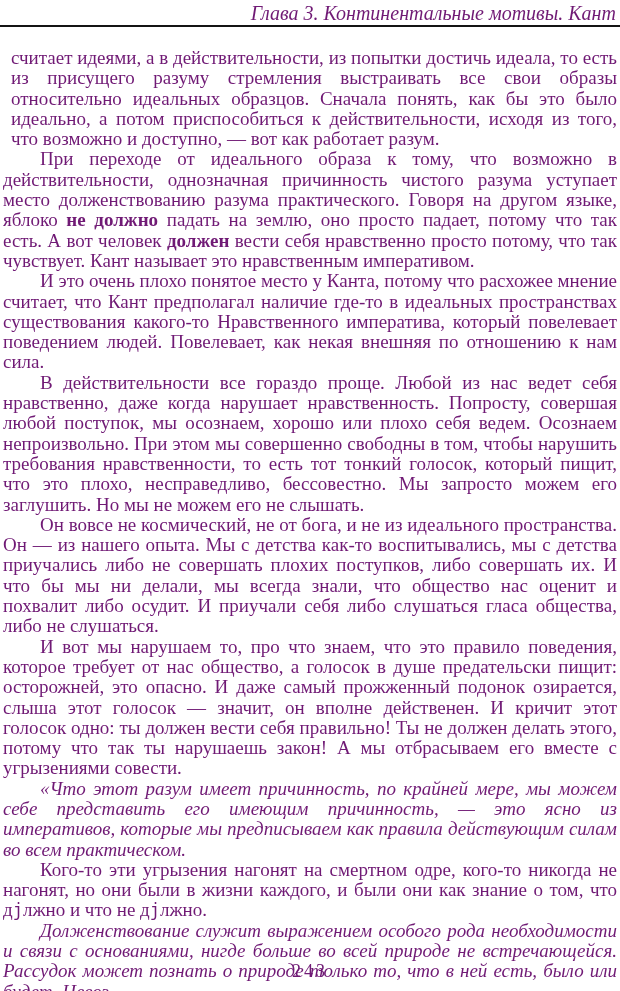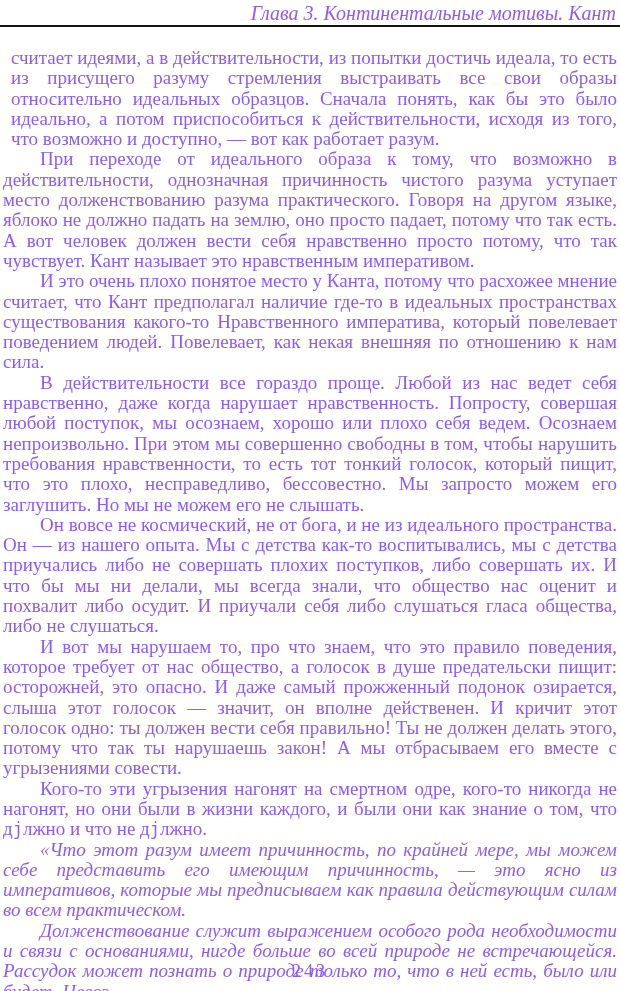--- a/index.html
+++ b/index.html
@@ -5,21 +5,21 @@
   html, body {
     margin: 0;
     padding: 0;
     background: #ffffff;
   }
   .page {
     position: relative;
     width: 620px;
     height: 991px;
     background: #ffffff;
-    color: #8b5cf6;
+    color: #701a75;
     font-family: "Liberation Serif", "DejaVu Serif", serif;
     overflow: hidden;
     box-sizing: border-box;
   }
   .running-head {
     padding: 2px 4px 0 4px;
     text-align: right;
     font-style: italic;
     font-size: 20px;
     line-height: 23px;
@@ -39,21 +39,21 @@
     text-indent: 37px;
   }
   .para.noindent {
     text-indent: 0;
     margin-left: 8px;
   }
   .para.quote {
     font-style: italic;
   }
   .bold-run {
-    font-weight: normal;
+    font-weight: bold;
   }
   .jglyph {
     font-family: "DejaVu Sans Mono", monospace;
     font-size: 17px;
   }
   .page-number {
     position: absolute;
     left: 0;
     right: 0;
     bottom: 9px;
@@ -78,23 +78,23 @@
     <p class="para"><span>При переходе от идеального образа к тому, что возможно в действительности, однозначная причинность чистого разума уступает место долженствованию разума практического. Говоря на другом языке, яблоко </span><b class="bold-run">не должно</b><span> падать на землю, оно просто падает, потому что так есть. А вот человек </span><b class="bold-run">должен</b><span> вести себя нравственно просто потому, что так чувствует. Кант называет это нравственным императивом.</span></p>
 
     <p class="para"><span>И это очень плохо понятое место у Канта, потому что расхожее мнение считает, что Кант предполагал наличие где-то в идеальных пространствах существования какого-то Нравственного императива, который повелевает поведением людей. Повелевает, как некая внешняя по отношению к нам сила.</span></p>
 
     <p class="para"><span>В действительности все гораздо проще. Любой из нас ведет себя нравственно, даже когда нарушает нравственность. Попросту, совершая любой поступок, мы осознаем, хорошо или плохо себя ведем. Осознаем непроизвольно. При этом мы совершенно свободны в том, чтобы нарушить требования нравственности, то есть тот тонкий голосок, который пищит, что это плохо, несправедливо, бессовестно. Мы запросто можем его заглушить. Но мы не можем его не слышать.</span></p>
 
     <p class="para"><span>Он вовсе не космический, не от бога, и не из идеального пространства. Он — из нашего опыта. Мы с детства как-то воспитывались, мы с детства приучались либо не совершать плохих поступков, либо совершать их. И что бы мы ни делали, мы всегда знали, что общество нас оценит и похвалит либо осудит. И приучали себя либо слушаться гласа общества, либо не слушаться.</span></p>
 
     <p class="para"><span>И вот мы нарушаем то, про что знаем, что это правило поведения, которое требует от нас общество, а голосок в душе предательски пищит: осторожней, это опасно. И даже самый прожженный подонок озирается, слыша этот голосок — значит, он вполне действенен. И кричит этот голосок одно: ты должен вести себя правильно! Ты не должен делать этого, потому что так ты нарушаешь закон! А мы отбрасываем его вместе с угрызениями совести.</span></p>
 
+    <p class="para quote"><span>«Что этот разум имеет причинность, по крайней мере, мы можем себе представить его имеющим причинность, — это ясно из императивов, которые мы предписываем как правила действующим силам во всем практическом.</span></p>
+
     <p class="para"><span>Кого-то эти угрызения нагонят на смертном одре, кого-то никогда не нагонят, но они были в жизни каждого, и были они как знание о том, что д</span><span class="jglyph">j</span><span>лжно и что не д</span><span class="jglyph">j</span><span>лжно.</span></p>
-
-    <p class="para quote"><span>«Что этот разум имеет причинность, по крайней мере, мы можем себе представить его имеющим причинность, — это ясно из императивов, которые мы предписываем как правила действующим силам во всем практическом.</span></p>
 
     <p class="para quote"><span>Долженствование служит выражением особого рода необходимости и связи с основаниями, нигде больше во всей природе не встречающейся. Рассудок может познать о природе только то, что в ней есть, было или будет. Невоз-</span></p>
 
   </div>
 
   <div class="page-number">
     <span>243</span>
   </div>
 
 </div>

